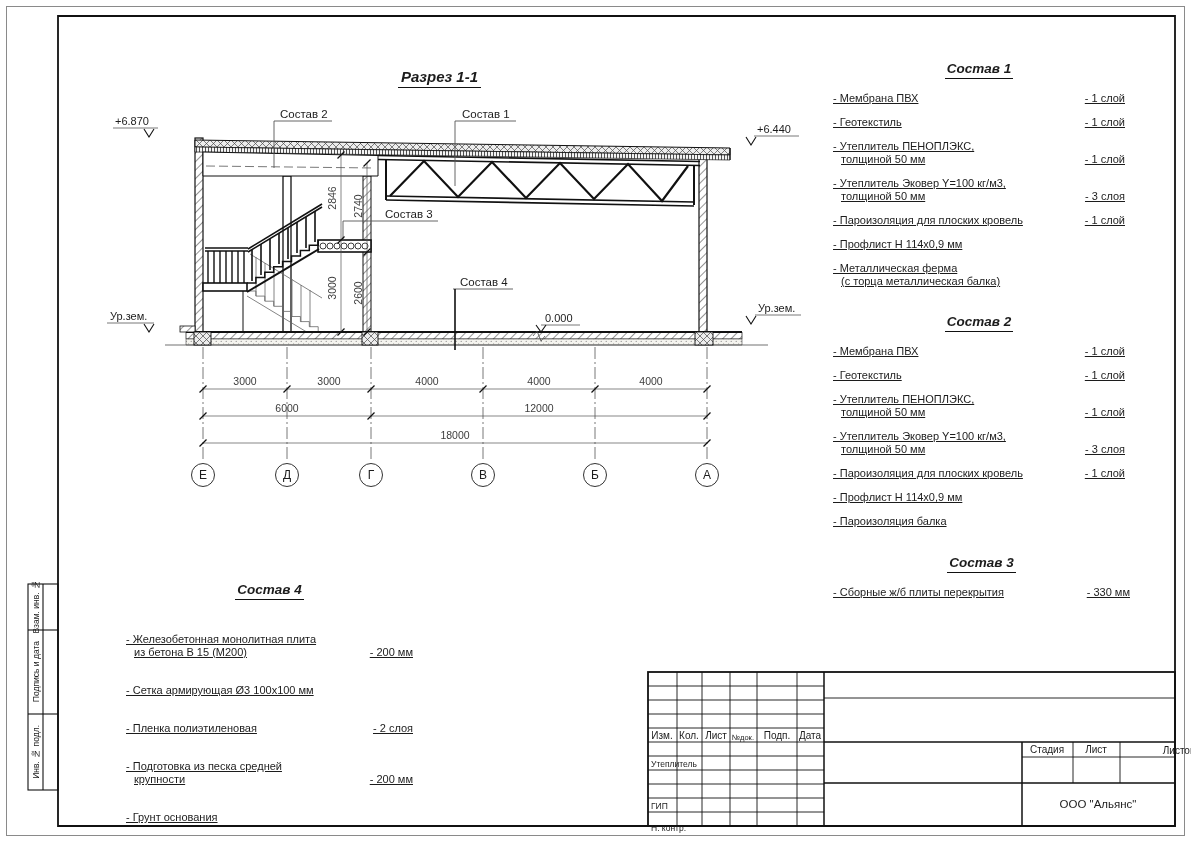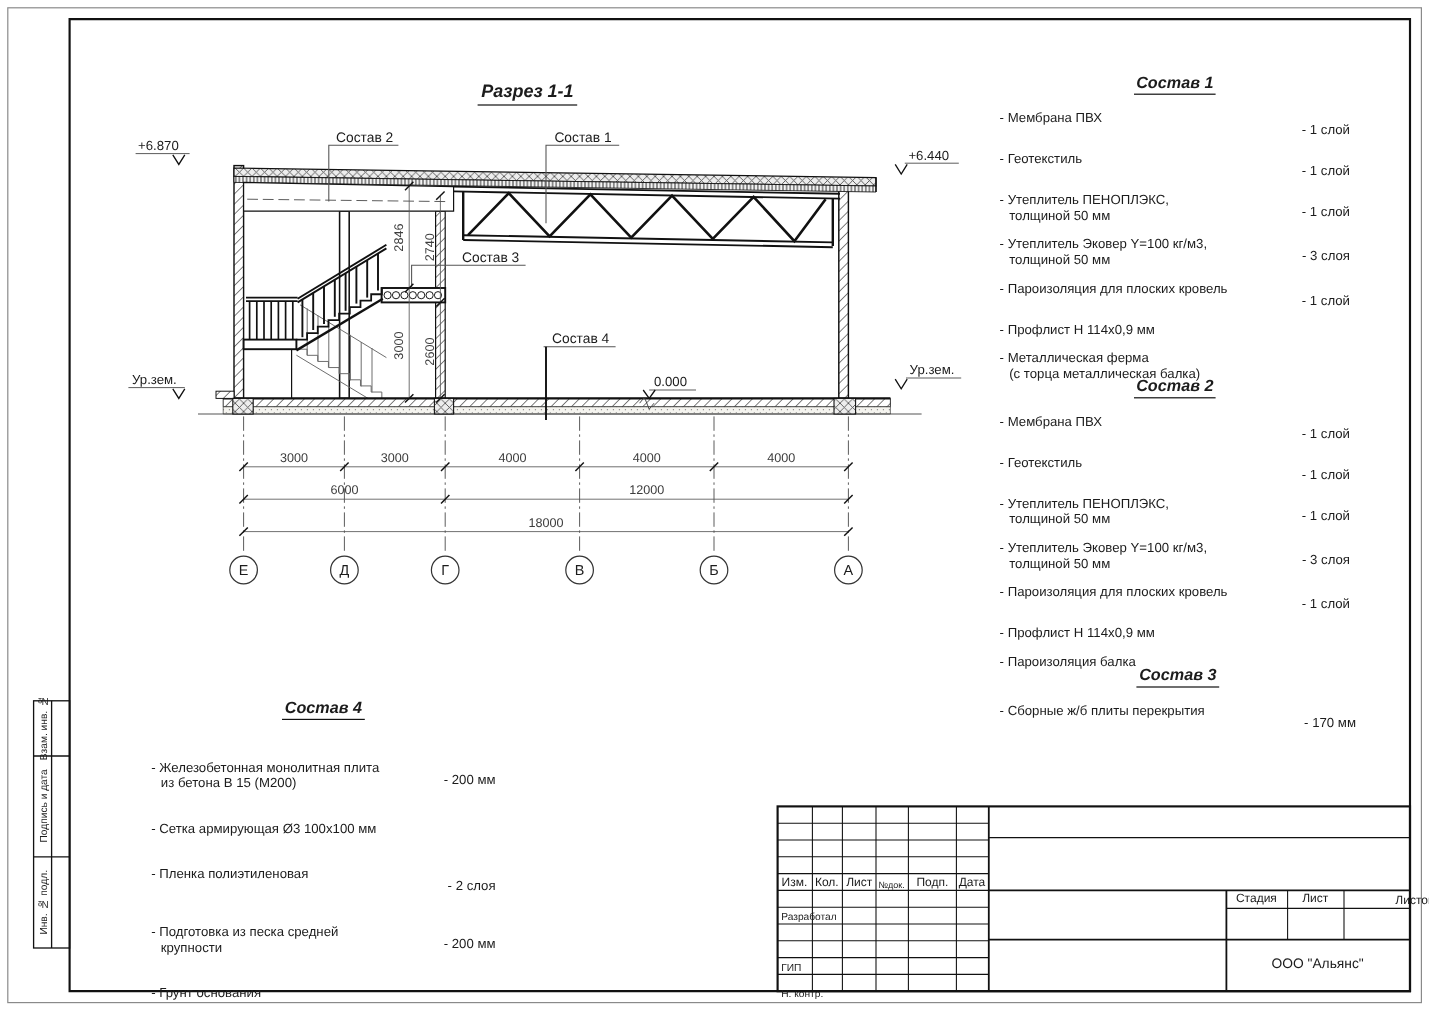--- a/index.html
+++ b/index.html
@@ -7,23 +7,23 @@
          font-family:"Liberation Sans",sans-serif;color:#1c1c1c;}
   .outer-border{position:absolute;left:6px;top:6px;width:1177px;height:828px;border:1px solid #8a8a8a;}
   svg.lines{position:absolute;left:0;top:0;}
   .dwg-title{position:absolute;left:398px;top:68px;font-size:15px;font-style:italic;font-weight:bold;
              border-bottom:1.2px solid #111;padding:0 3px 2px;}
   
   .comp{position:absolute;font-size:11px;line-height:13px;}
   .chead{text-align:center;margin-bottom:16px;}
   .chead span{font-style:italic;font-weight:bold;font-size:13.5px;border-bottom:1px solid #111;padding:0 2px 2px;}
   .items{display:flex;flex-direction:column;gap:11px;}
-  .item{display:flex;justify-content:space-between;}
+  .item{display:flex;justify-content:space-between;align-items:flex-end;text-decoration:underline;}
   .iname{white-space:pre-line;padding-left:8px;text-indent:-8px;max-width:238px;}
-  .iqty{white-space:nowrap;padding-left:6px;margin-top:10px;}
+  .iqty{white-space:nowrap;padding-left:6px;}
   #comp4 .chead{margin-bottom:36px;}
   #comp4 .items{gap:25px;}
   
   .st{position:absolute;font-size:10px;line-height:11px;}
   .ctr{transform:translateX(-50%);}
   .small{font-size:7.5px;}
   .role{font-size:8.5px;}
   .company{font-size:11.5px;}
   
   .vcell{position:absolute;display:flex;align-items:center;justify-content:center;}
@@ -401,21 +401,21 @@
           <div class="iqty"></div>
         </div>
     </div>
   </div>
 
   <div class="comp" id="comp3" style="left:833px;top:556px;width:297px;">
     <div class="chead"><span>Состав 3</span></div>
     <div class="items">
       <div class="item">
           <div class="iname">- Сборные ж/б плиты перекрытия</div>
-          <div class="iqty">- 170 мм</div>
+          <div class="iqty">- 330 мм</div>
         </div>
     </div>
   </div>
 
   <div class="comp" id="comp4" style="left:126px;top:583px;width:287px;">
     <div class="chead"><span>Состав 4</span></div>
     <div class="items">
       <div class="item">
           <div class="iname">- Железобетонная монолитная плита
 из бетона В 15 (М200)</div>
@@ -440,21 +440,21 @@
         </div>
     </div>
   </div>
 
   <span class="st ctr" style="left:662px;top:730px;">Изм.</span>
   <span class="st ctr" style="left:689px;top:730px;">Кол.</span>
   <span class="st ctr" style="left:716px;top:730px;">Лист</span>
   <span class="st ctr small" style="left:743px;top:732px;">№док.</span>
   <span class="st ctr" style="left:777px;top:730px;">Подп.</span>
   <span class="st ctr" style="left:810px;top:730px;">Дата</span>
-  <span class="st role" style="left:651px;top:759px;">Разработал</span>
+  <span class="st role" style="left:651px;top:759px;">Утеплитель</span>
   <span class="st role" style="left:651px;top:823px;">Н. контр.</span>
   <span class="st role" style="left:651px;top:801px;">ГИП</span>
   <span class="st ctr" style="left:1047px;top:744px;">Стадия</span>
   <span class="st ctr" style="left:1096px;top:744px;">Лист</span>
   <span class="st ctr" style="left:1147px;top:745px;margin-left:32px;">Листов</span>
   <span class="st ctr company" style="left:1098px;top:799px;">ООО "Альянс"</span>
 
   <div class="vcell" style="left:28px;top:584px;width:15px;height:46px;">
       <span>Взам. инв. №</span>
     </div>

